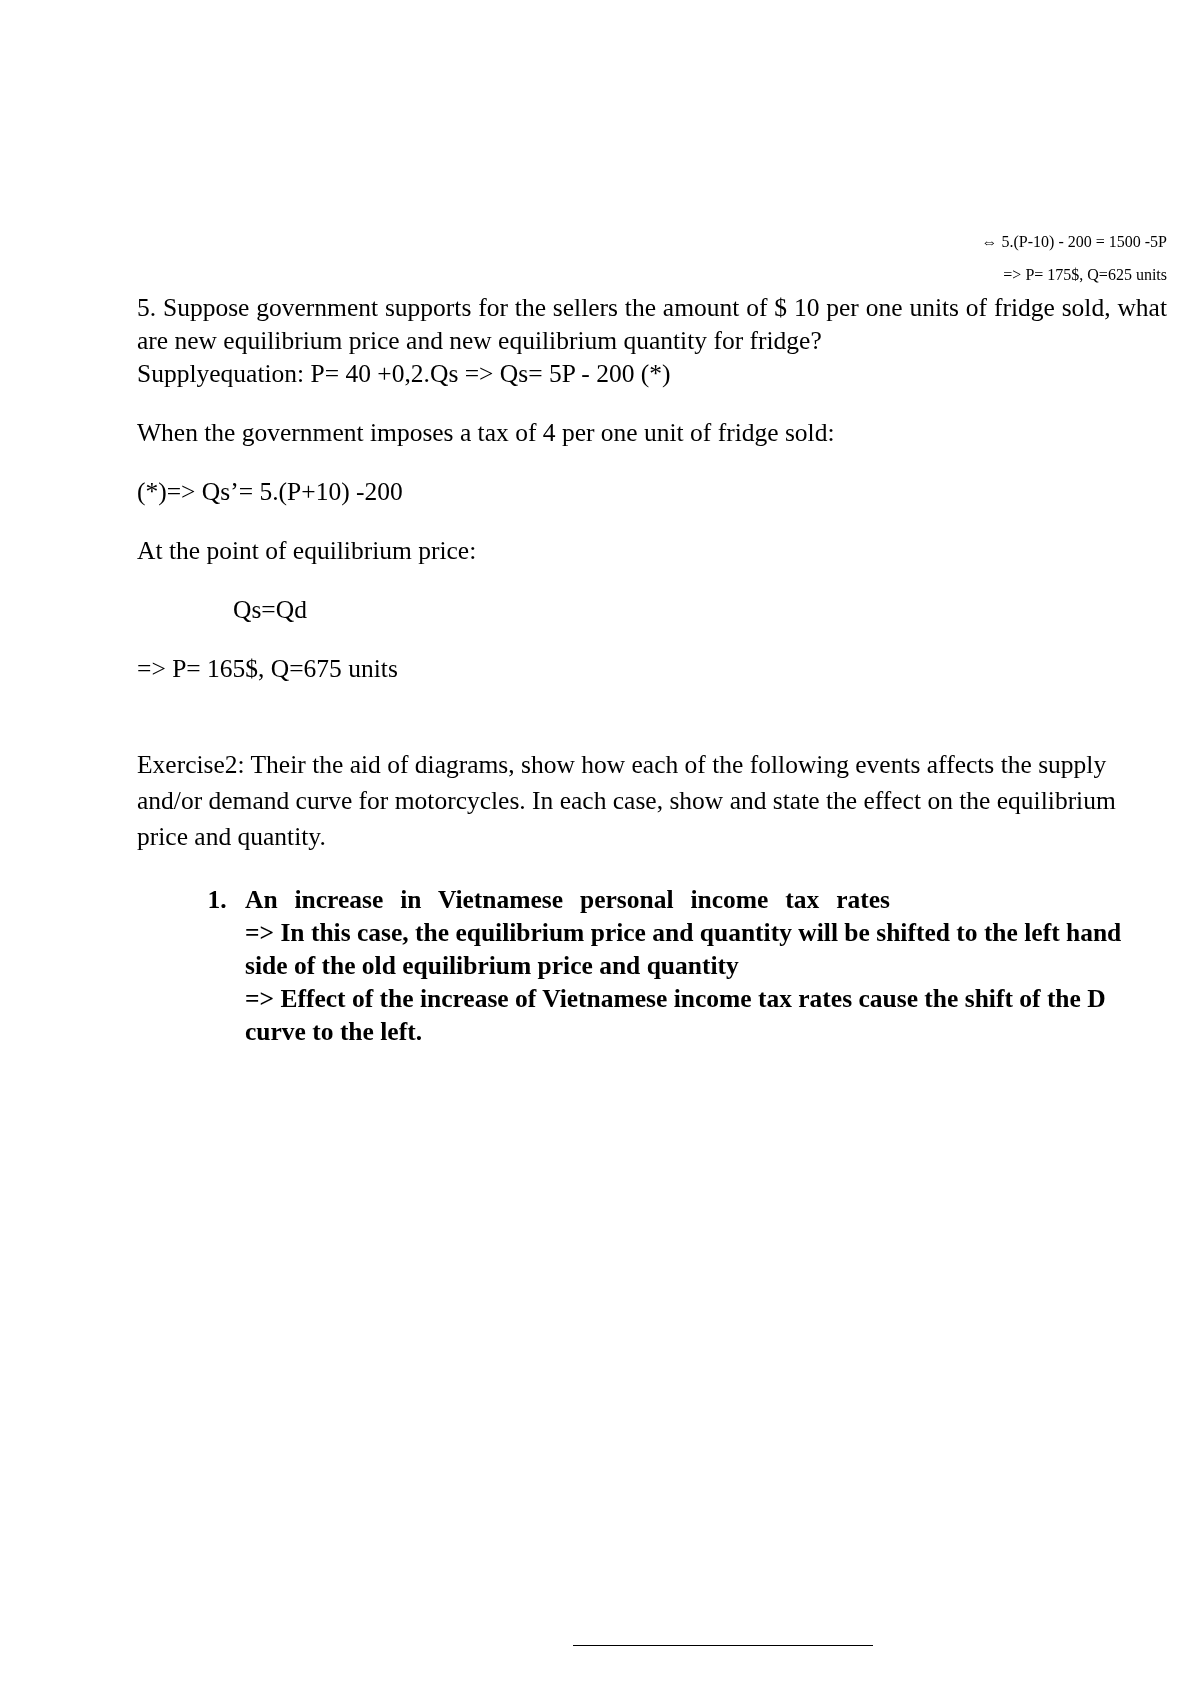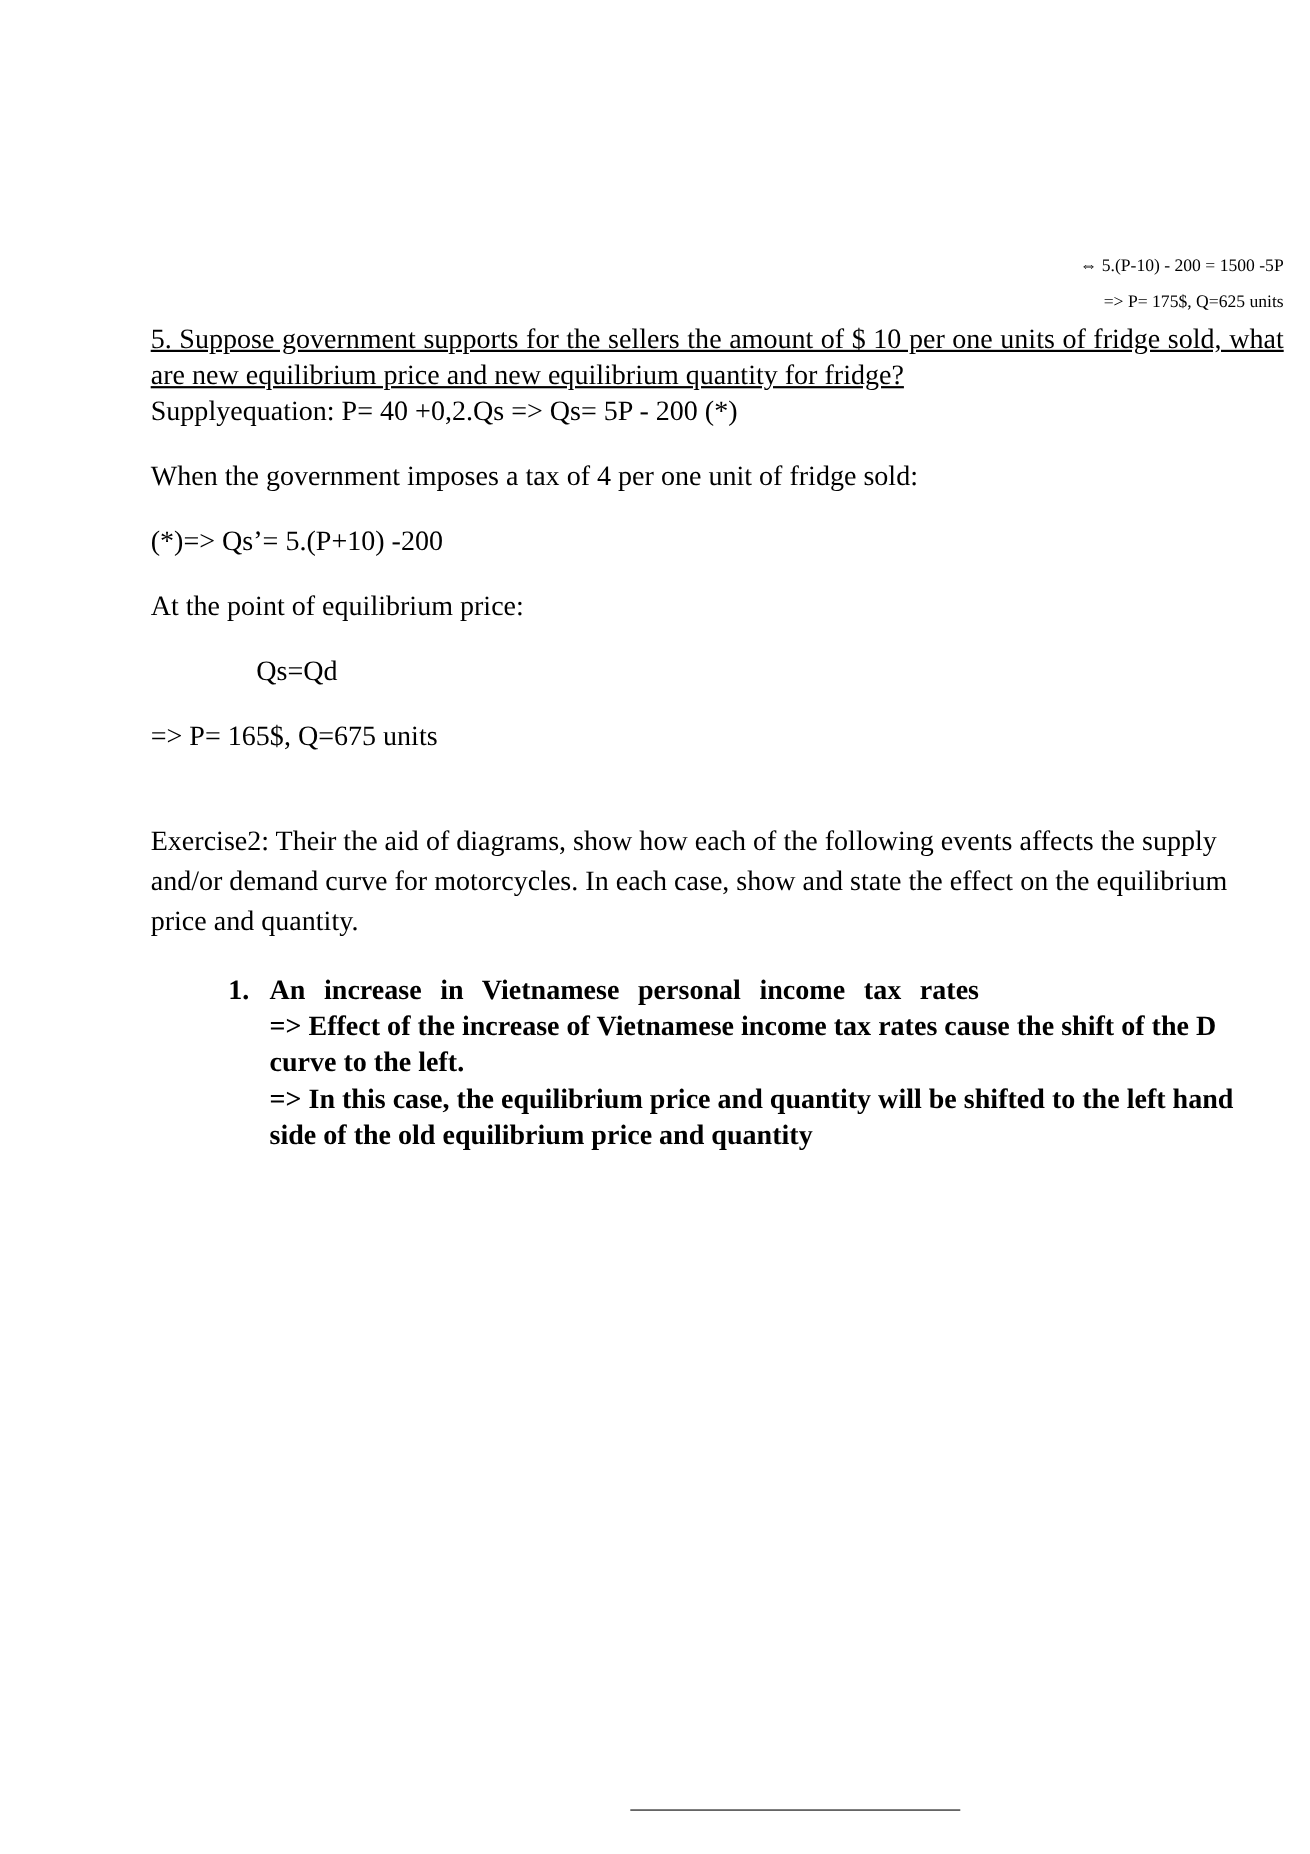--- a/index.html
+++ b/index.html
@@ -36,21 +36,20 @@
     text-align: right;
   }
   .indent-1 {
     padding-left: 74px;
   }
   .indent-2 {
     padding-left: 96px;
   }
   .just-full {
     text-align: justify;
-    text-decoration: underline;
   }
   .para {
     font-size: 25.5px;
     line-height: 33px;
     margin: 0 0 0 0;
   }
   .spaced {
     margin-top: 26px;
   }
   .block-ex {
@@ -112,21 +111,21 @@
     <p class="para spaced indent-2">Qs=Qd</p>
 
 
     <p class="para spaced">=&gt; P= 165$, Q=675 units</p>
 
     <p class="block-ex">Exercise2: Their the aid of diagrams, show how each of the following events affects the supply and/or demand curve for motorcycles. In each case, show and state the effect on the equilibrium price and quantity.</p>
 
     <ol class="numlist">
       <li>
         <div class="li-first">An increase in Vietnamese personal income tax rates</div>
+        <div class="li-body">=&gt; In this case, the equilibrium price and quantity will be shifted to the left hand side of the old equilibrium price and quantity</div>
         <div class="li-body">=&gt; Effect of the increase of Vietnamese income tax rates cause the shift of the D curve to the left.</div>
-        <div class="li-body">=&gt; In this case, the equilibrium price and quantity will be shifted to the left hand side of the old equilibrium price and quantity</div>
       </li>
     </ol>
 
   </div>
 
   <div class="footer-rule"></div>
 </div>
 
 </body></html>

